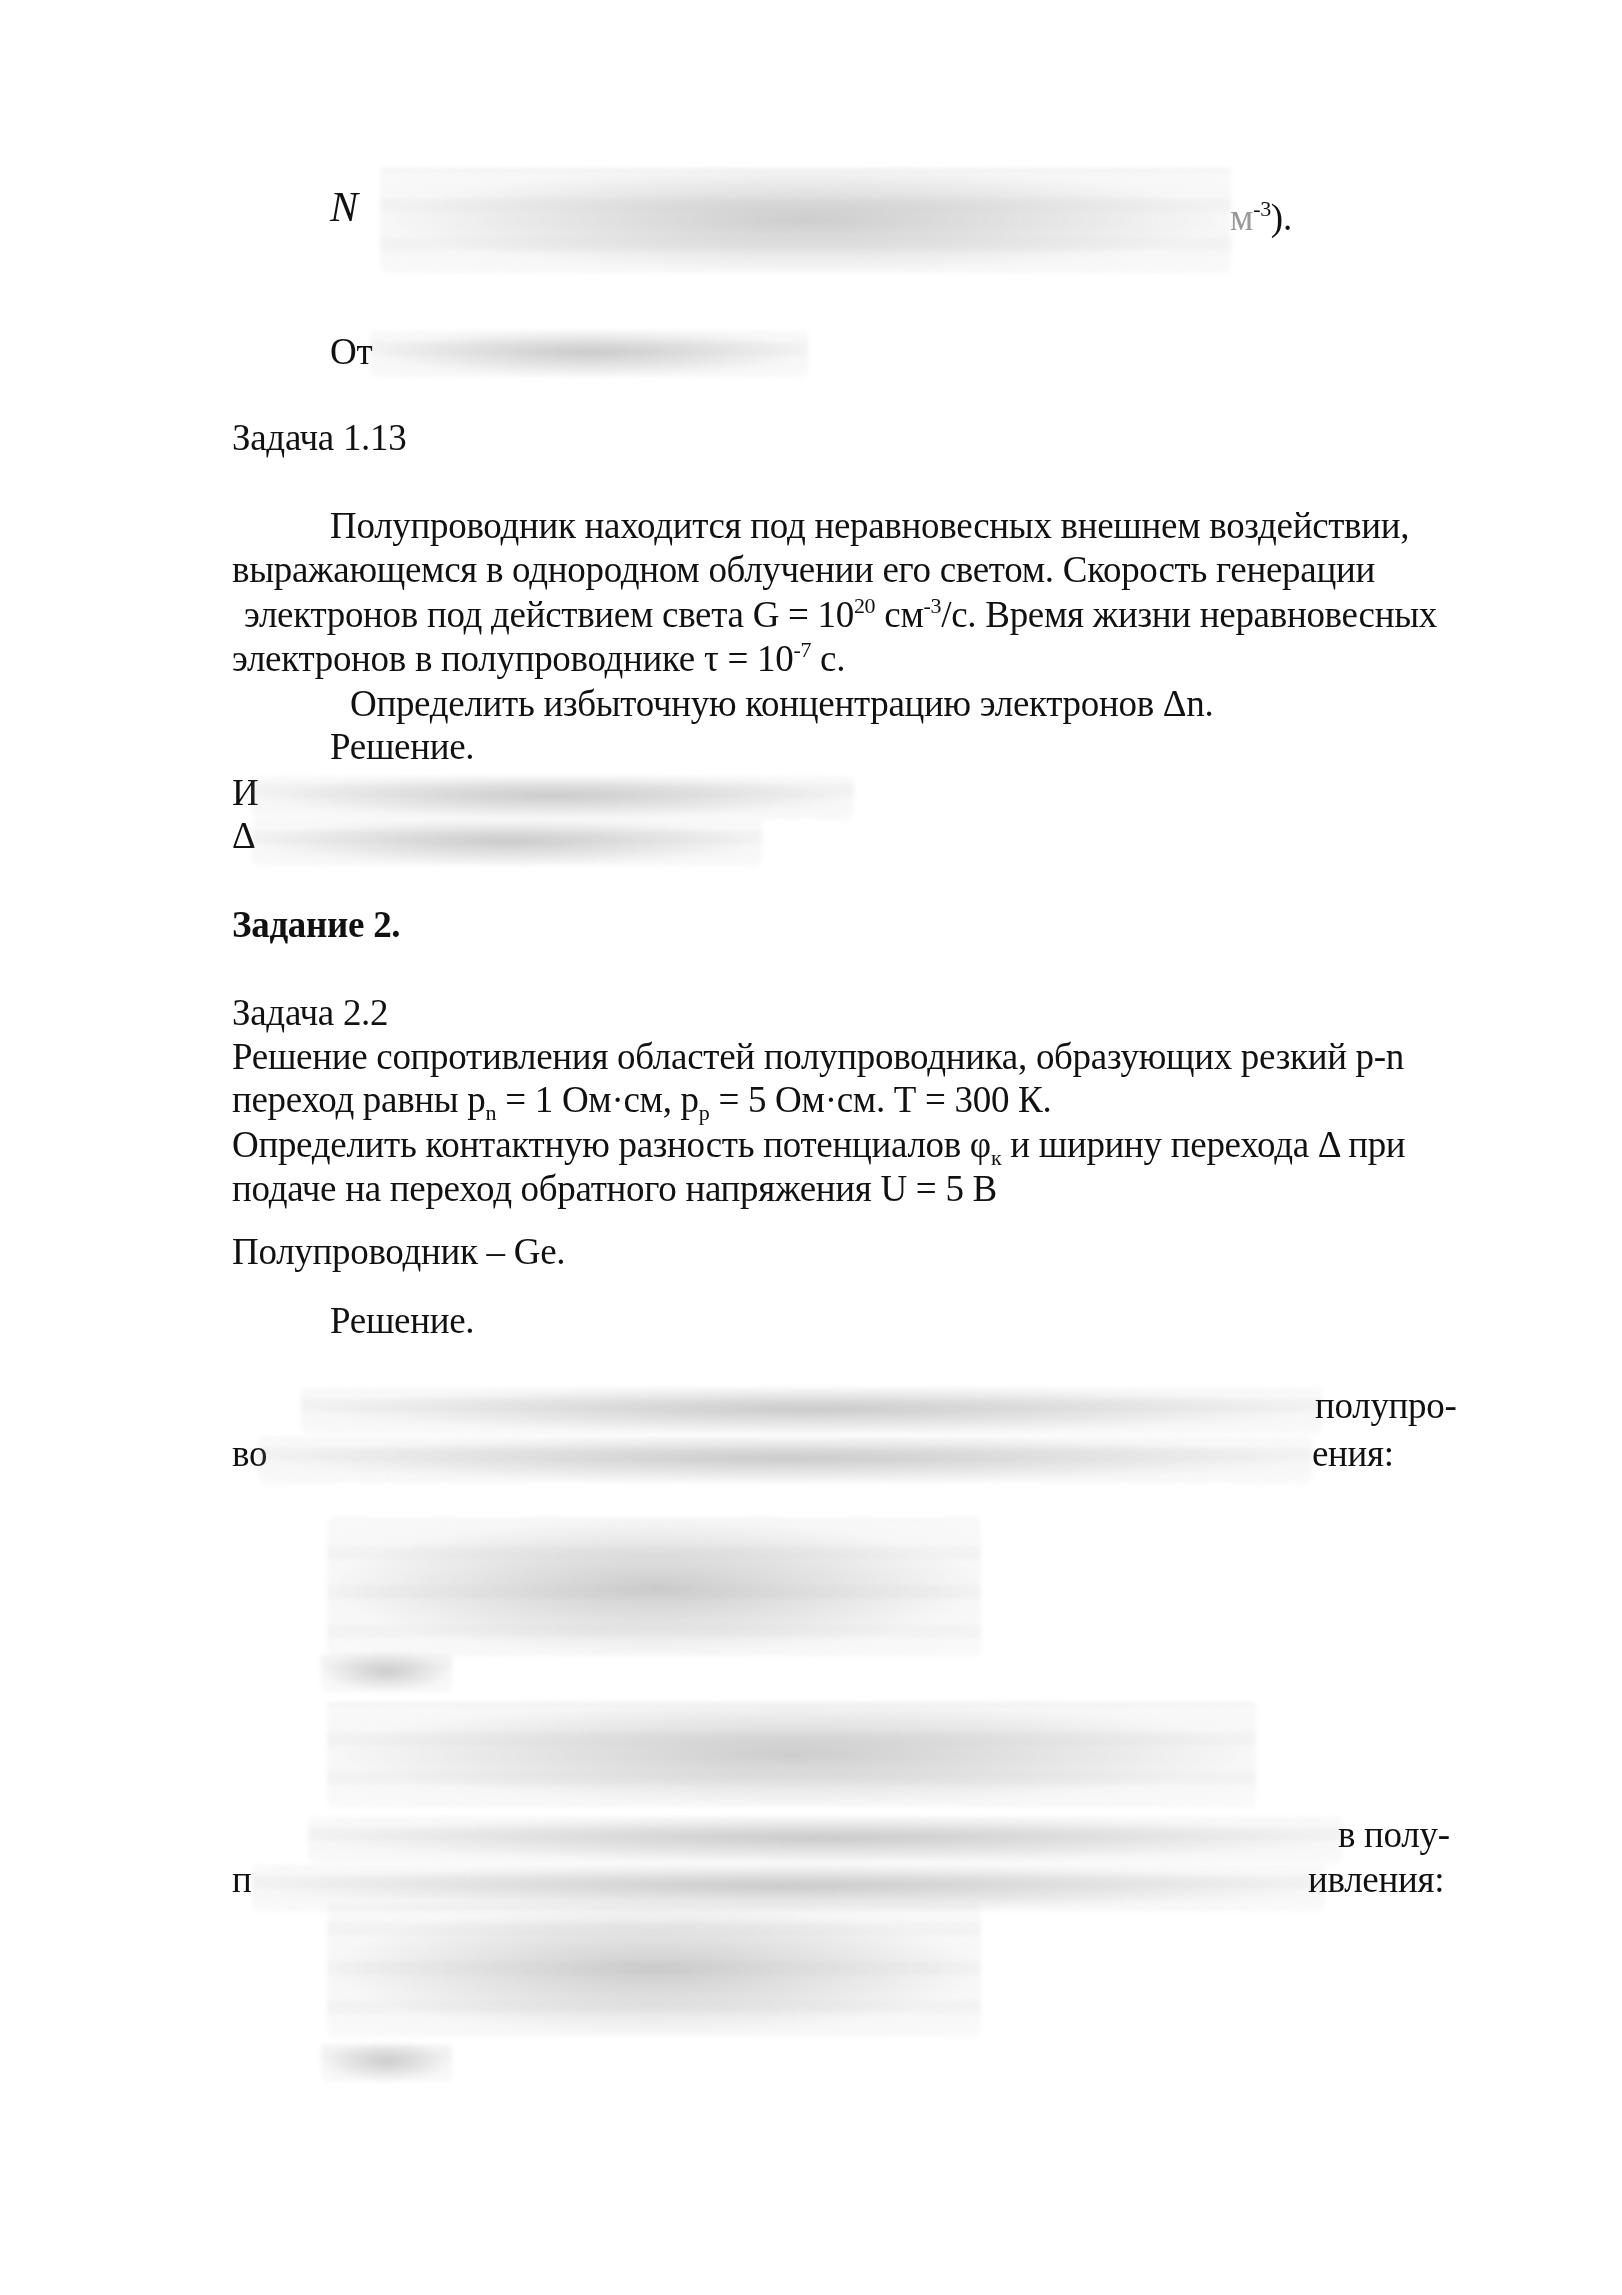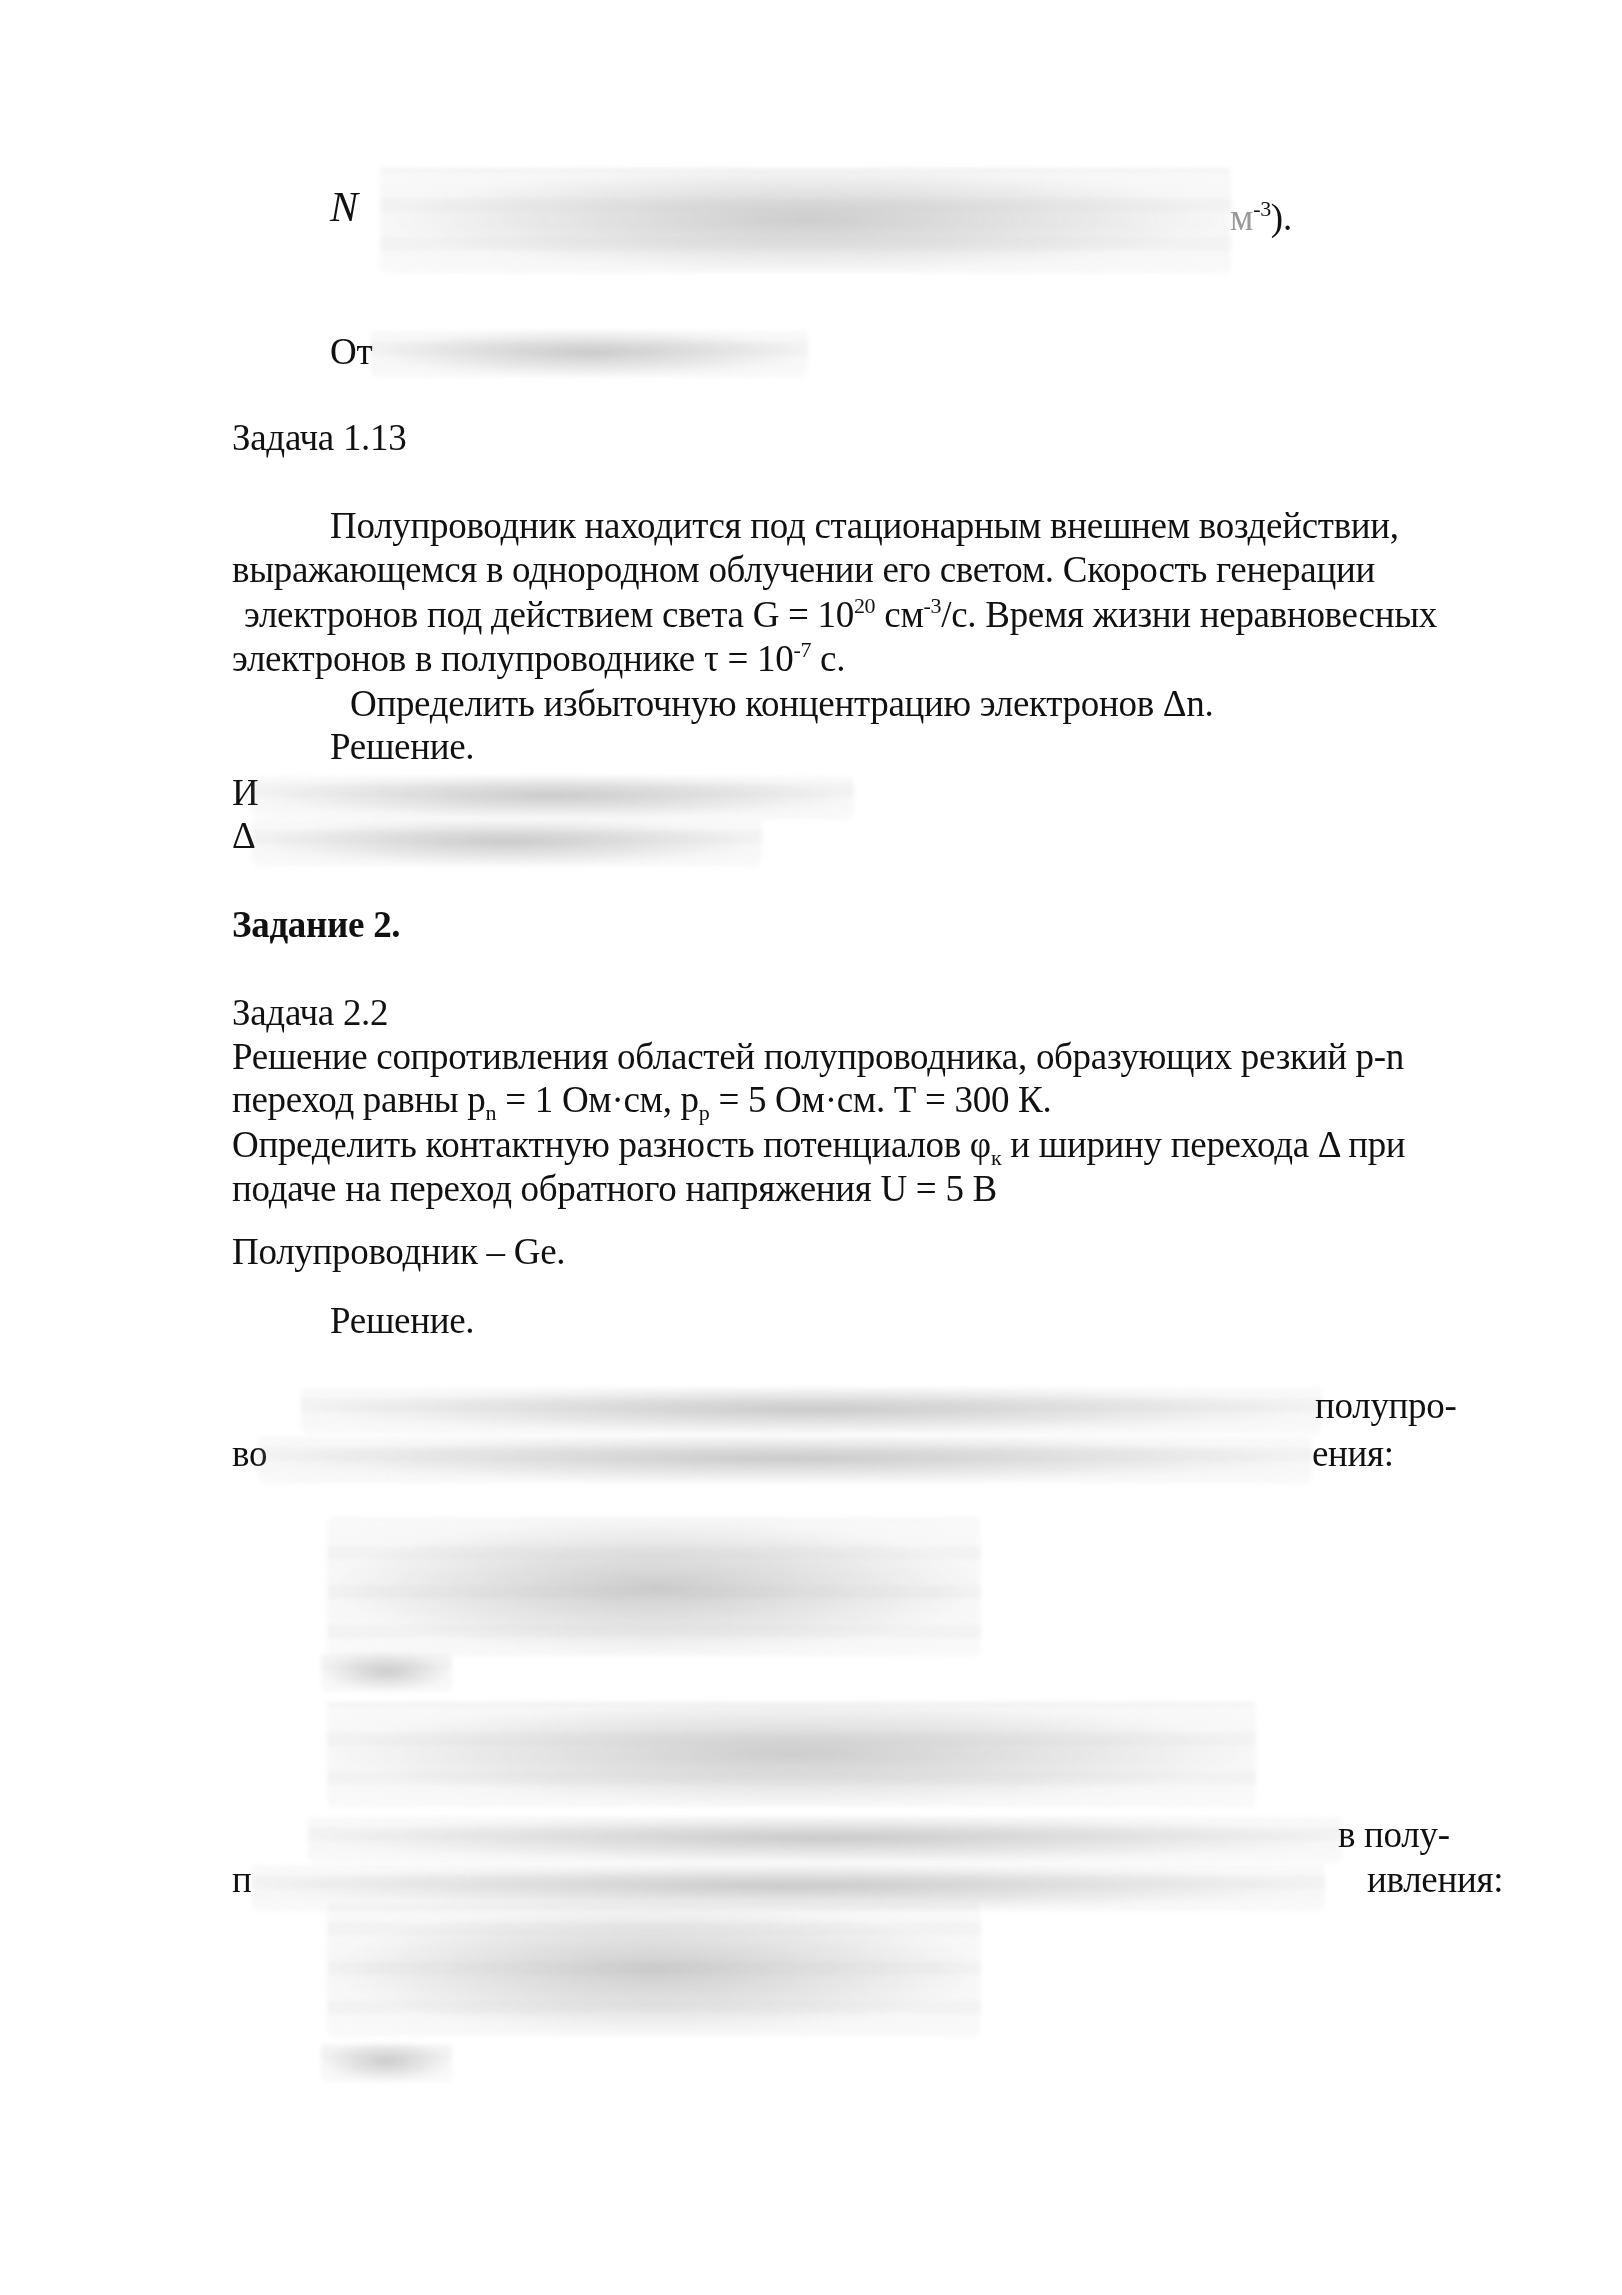--- a/index.html
+++ b/index.html
@@ -36,21 +36,21 @@
   <span style="color:#999">м</span><sup>-3</sup><span>).</span>
 </div>
 
 <div class="line" style="left:330px; top:330px;">
   <span>От</span>
 </div>
 <div class="blur blur-abs" style="left:370px; top:330px; width:438px; height:46px;"></div>
 
 <div class="line" style="left:232px; top:416px;">Задача 1.13</div>
 
-<div class="line" style="left:330px; top:504px;">Полупроводник находится под стационарным внешнем воздействии,</div>
+<div class="line" style="left:330px; top:504px;">Полупроводник находится под неравновесных внешнем воздействии,</div>
 <div class="line" style="left:232px; top:548px;">выражающемся в однородном облучении его светом. Скорость генерации</div>
 <div class="line" style="left:244px; top:593px;">
   <span>электронов под действием света G = 10</span><sup>20</sup><span> см</span><sup>-3</sup><span>/с. Время жизни неравновесных</span>
 </div>
 <div class="line" style="left:232px; top:637px;">
   <span>электронов в полупроводнике τ = 10</span><sup>-7</sup><span> с.</span>
 </div>
 <div class="line" style="left:330px; top:682px;margin-left:20px;">Определить избыточную концентрацию электронов Δn.</div>
 <div class="line" style="left:330px; top:725px;">Решение.</div>
 
@@ -85,17 +85,17 @@
 <div class="line" style="left:1312px; top:1432px;">ения:</div>
 
 <div class="blur blur-abs" style="left:327px; top:1518px; width:654px; height:137px;"></div>
 <div class="blur blur-abs" style="left:321px; top:1652px; width:131px; height:39px;"></div>
 <div class="blur blur-abs" style="left:327px; top:1701px; width:929px; height:105px;"></div>
 
 <div class="blur blur-abs" style="left:308px; top:1816px; width:1034px; height:46px;"></div>
 <div class="line" style="left:1338px; top:1813px;">в полу-</div>
 <div class="line" style="left:232px; top:1858px;">п</div>
 <div class="blur blur-abs" style="left:252px; top:1864px; width:1073px; height:46px;"></div>
-<div class="line" style="left:1367px; top:1858px;">ивления:</div>
+<div class="line" style="left:1308px; top:1858px;">ивления:</div>
 
 <div class="blur blur-abs" style="left:327px; top:1904px; width:654px; height:131px;"></div>
 <div class="blur blur-abs" style="left:321px; top:2042px; width:131px; height:39px;"></div>
 
 
 </body></html>

